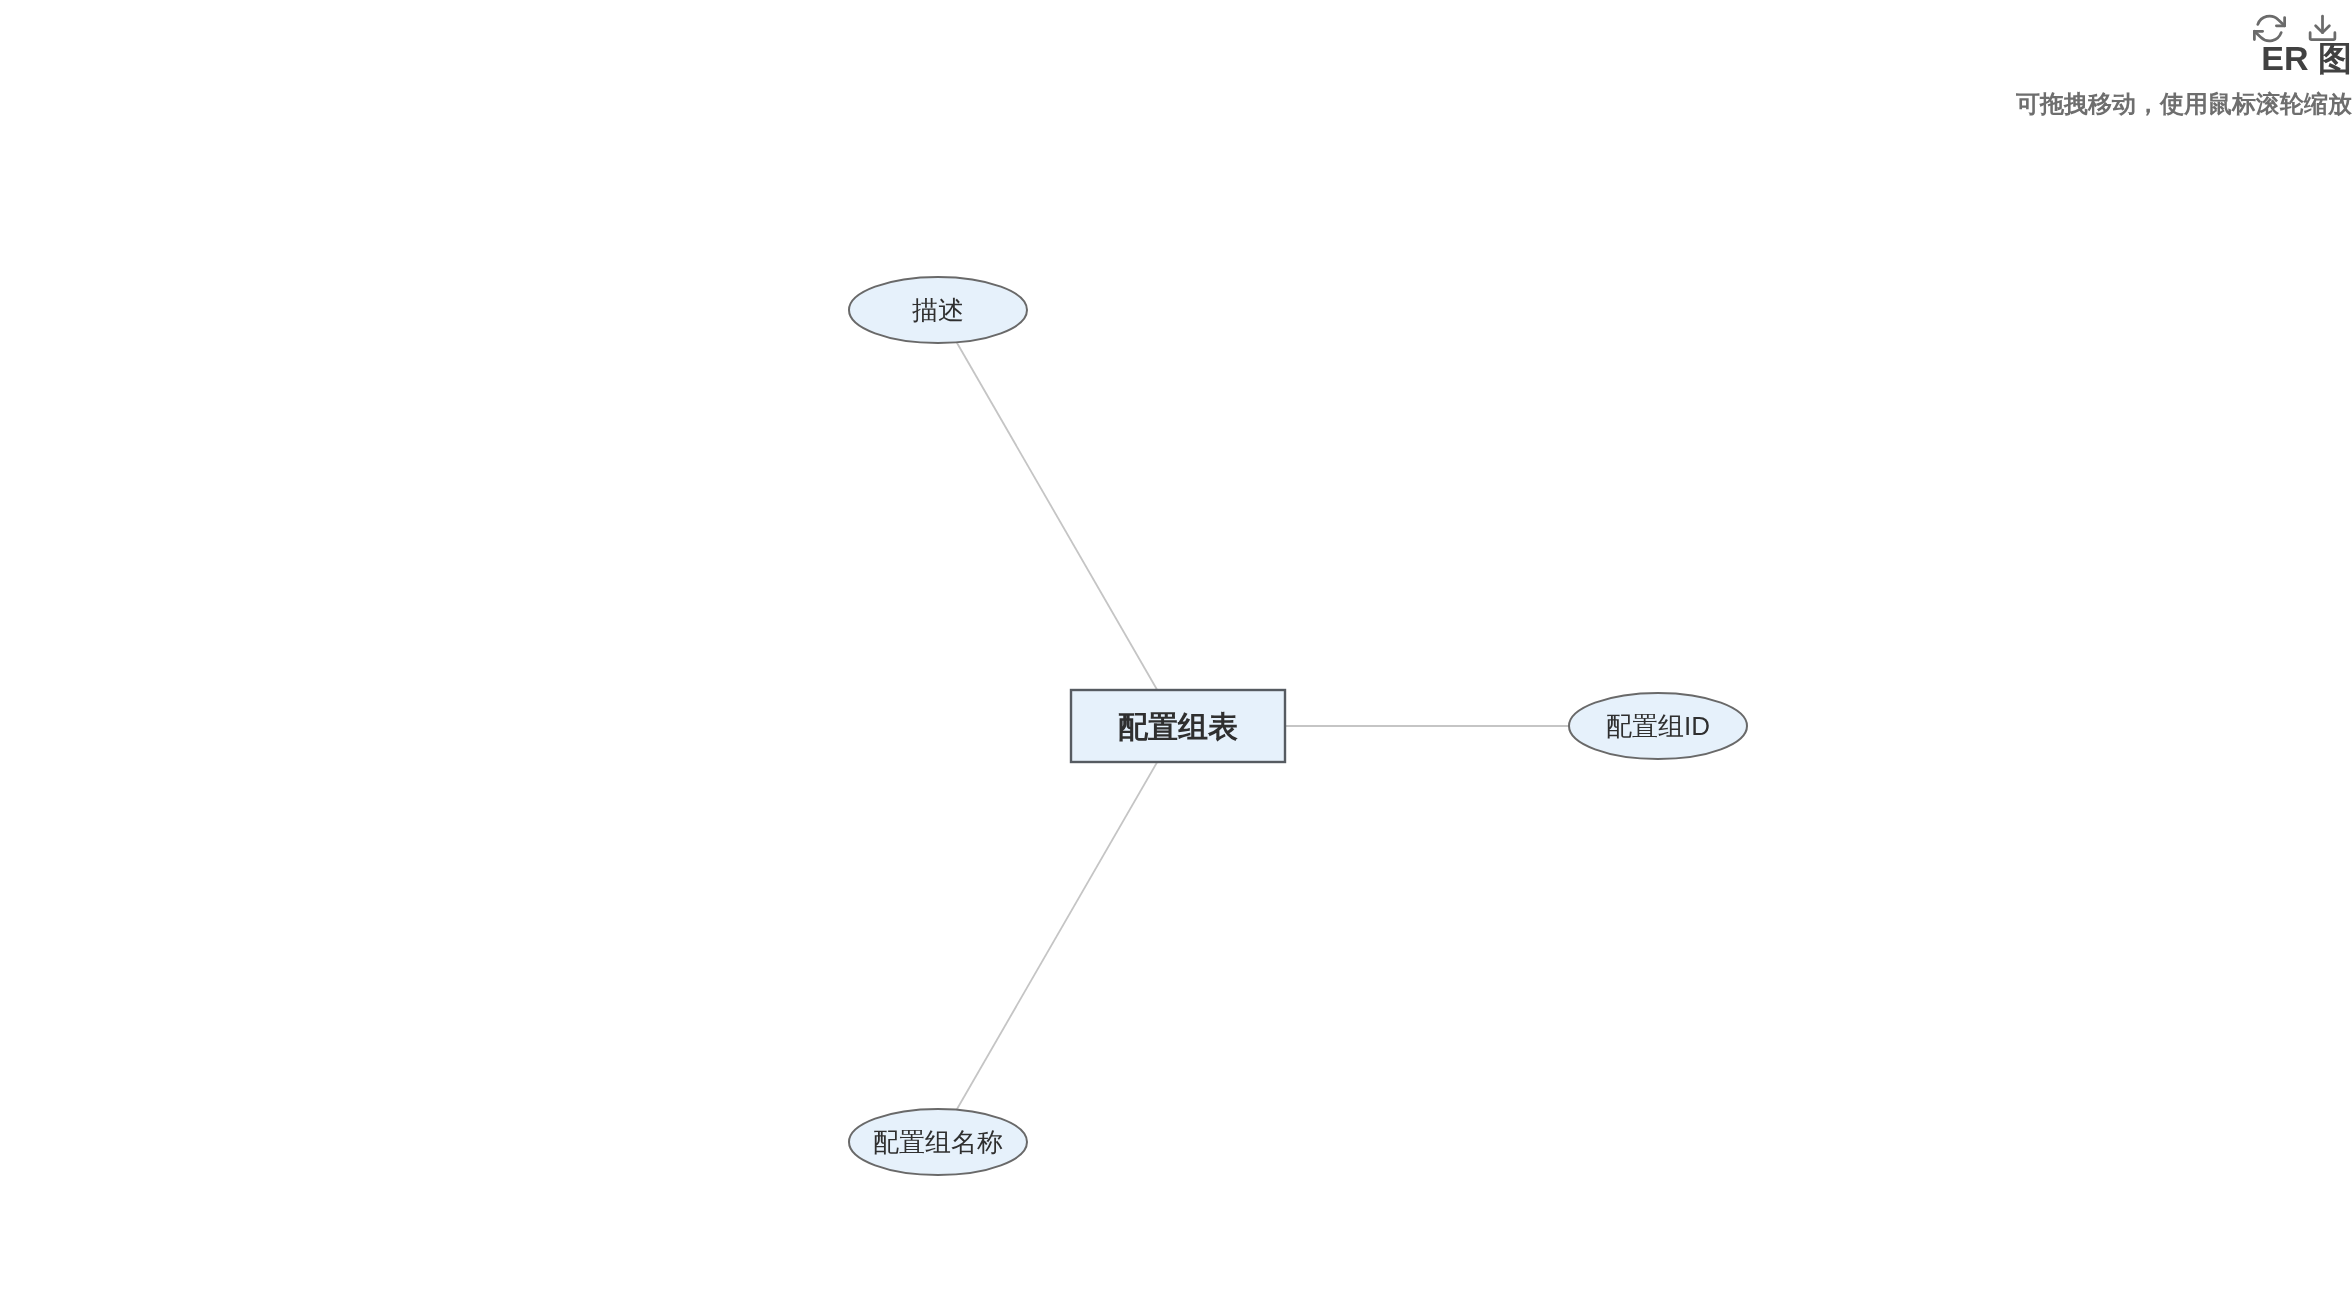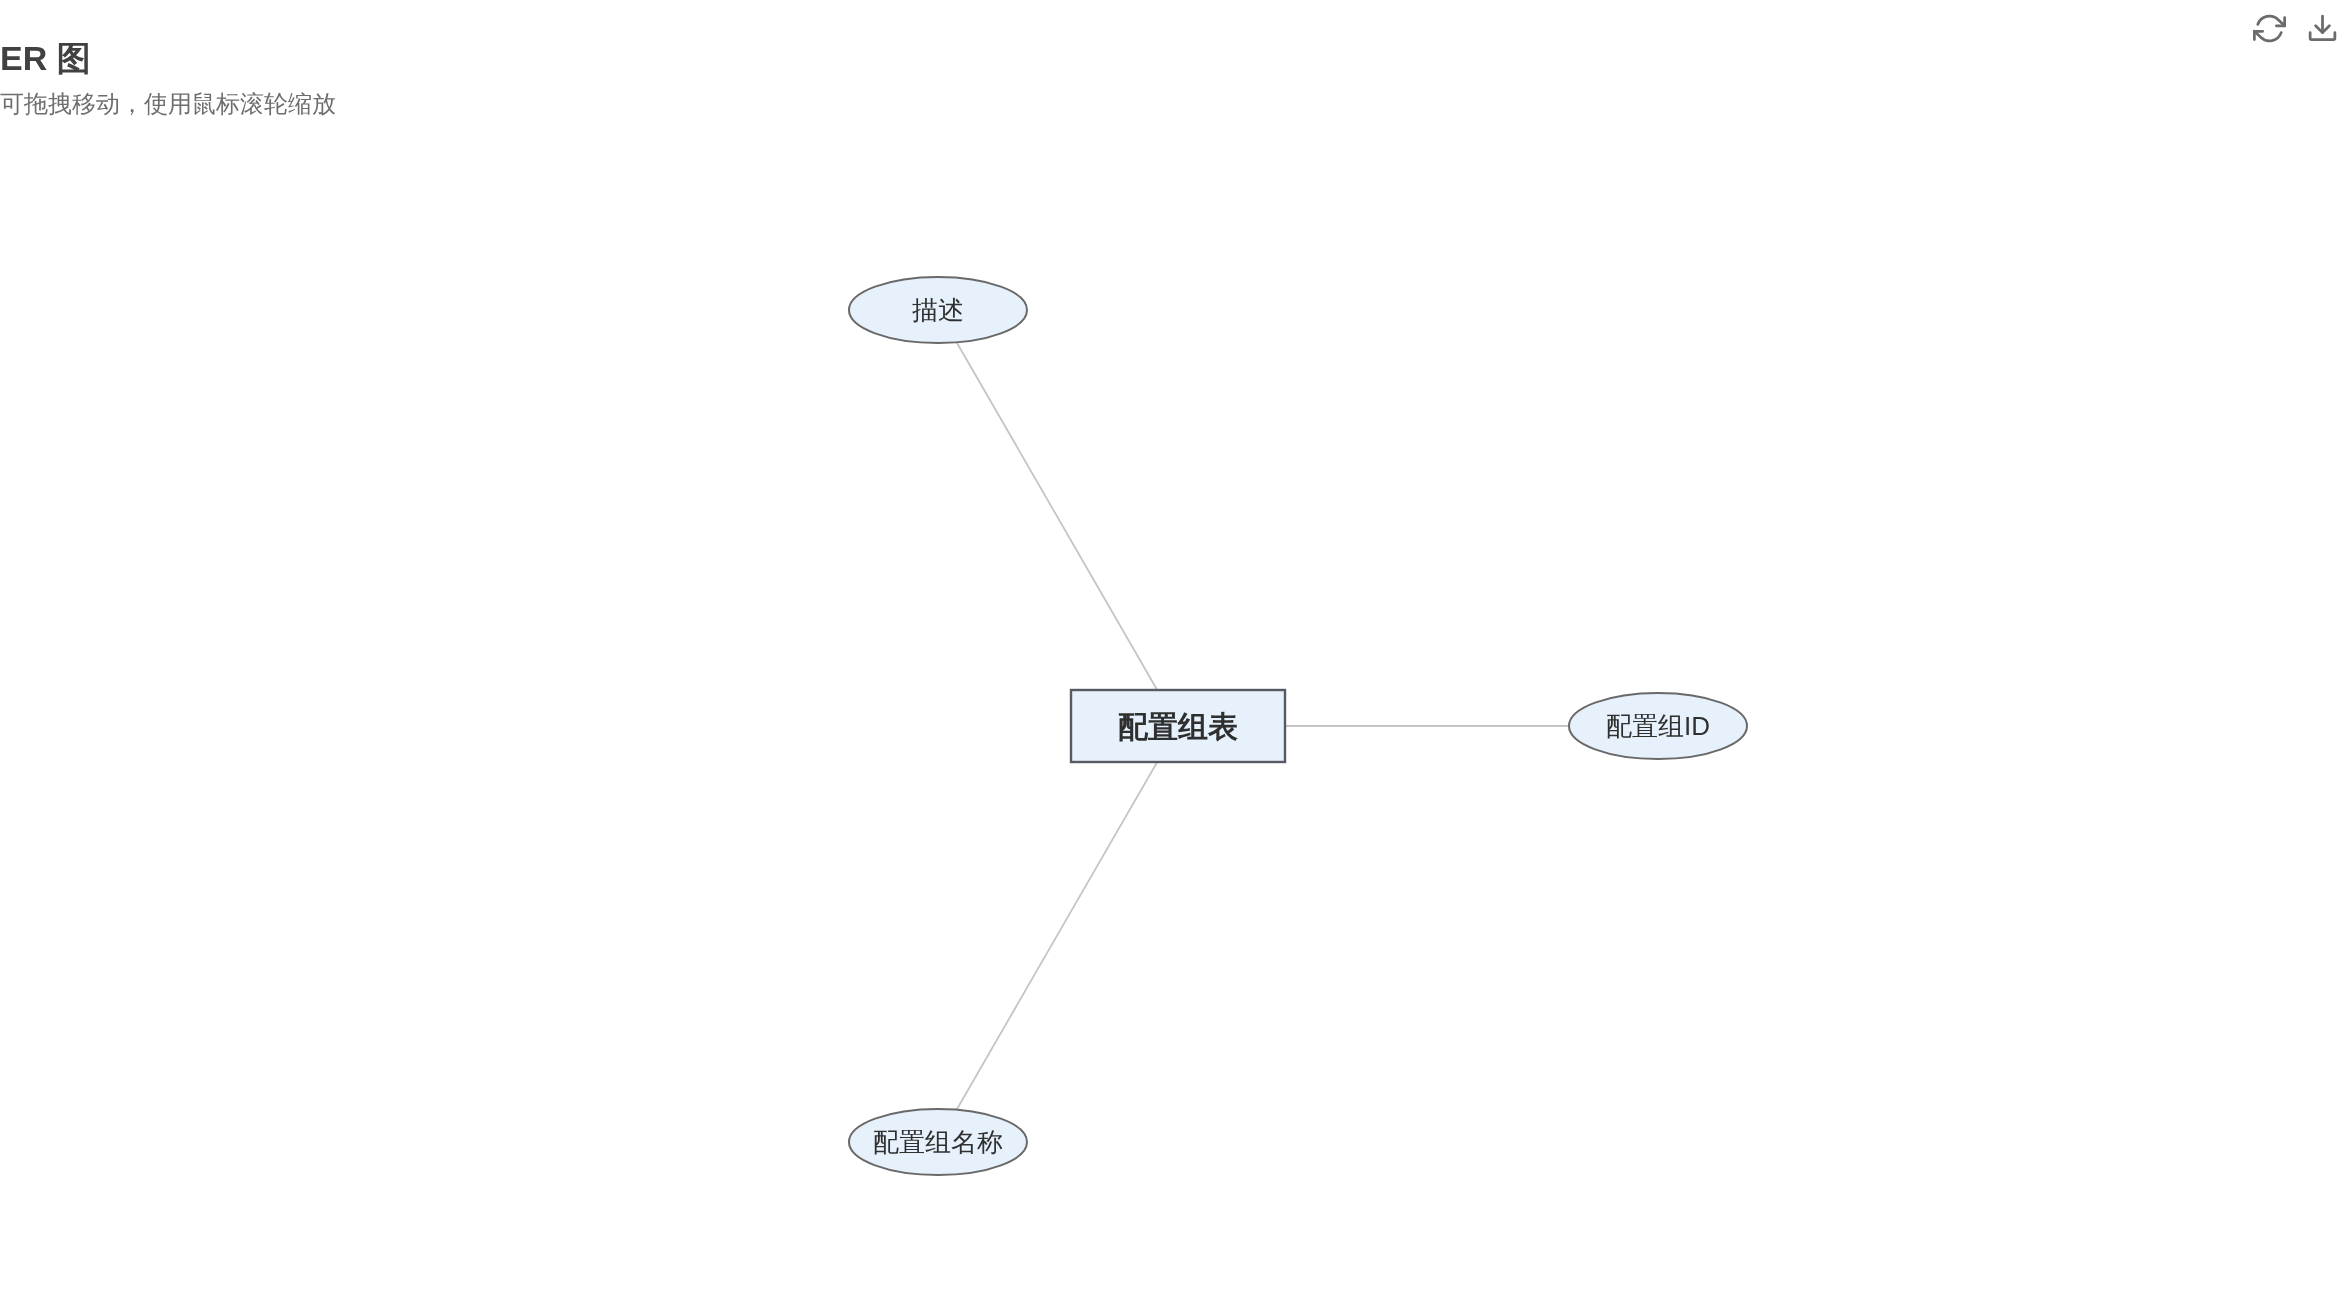--- a/index.html
+++ b/index.html
@@ -17,36 +17,36 @@
   .canvas-svg {
     position: absolute;
     inset: 0;
     z-index: 0;
   }
   .header {
     position: absolute;
     top: 0;
     left: 0;
     right: 0;
-    text-align: left;
+    text-align: right;
     z-index: 2;
     pointer-events: none;
   }
   .header h1 {
     margin: 40px 0 0 0;
     font-size: 34px;
     line-height: 1.1;
     font-weight: 700;
     color: var(--title-text, #414141);
   }
   .header p {
     margin: 14px 0 0 0;
     font-size: 24px;
     line-height: 1.05;
-    font-weight: 400;
+    font-weight: 700;
     color: var(--subtitle-text, #6e6e6e);
   }
   .toolbar {
     position: absolute;
     top: 12px;
     right: 13px;
     display: flex;
     align-items: center;
     gap: 20px;
     z-index: 3;

